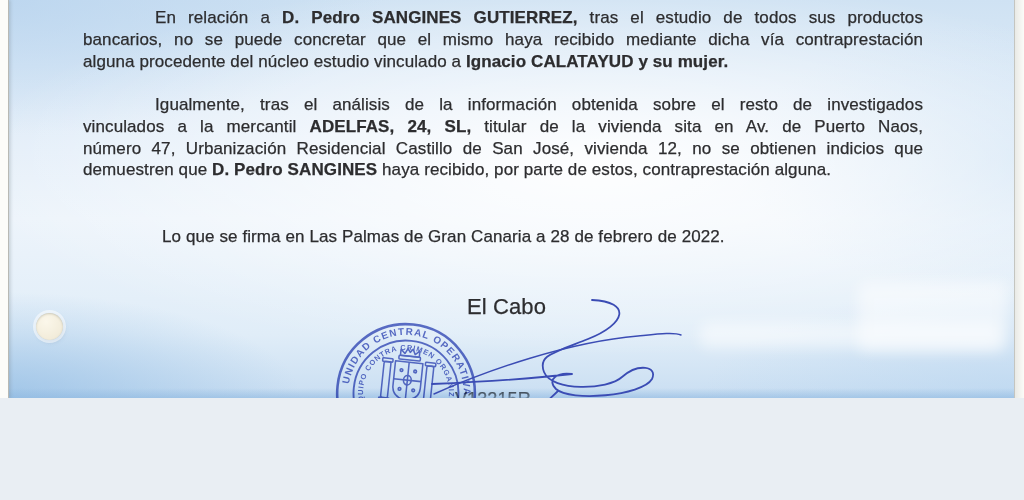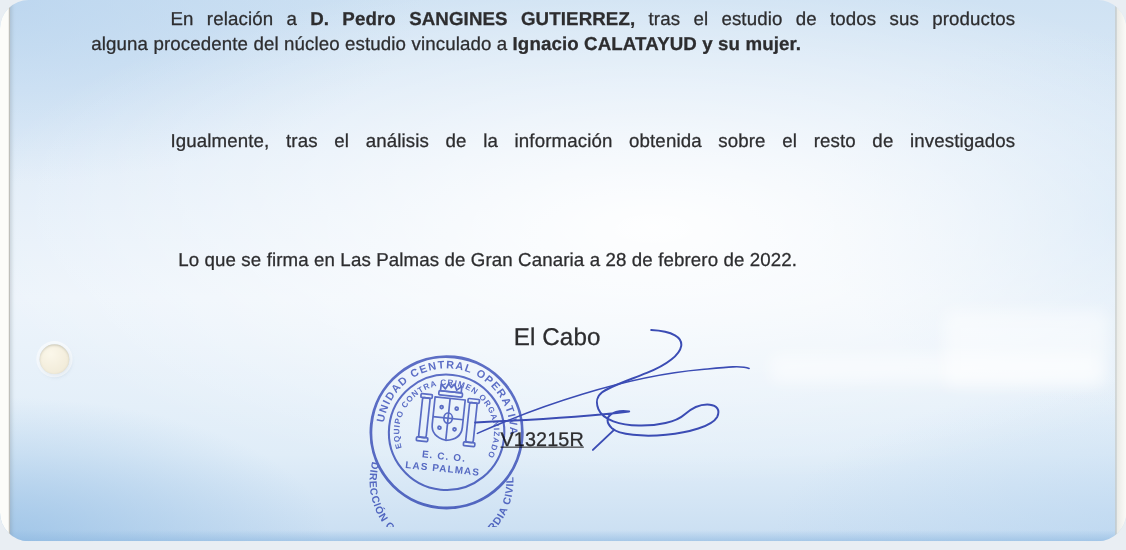--- a/index.html
+++ b/index.html
@@ -1,27 +1,26 @@
 <!DOCTYPE html>
 <html lang="es" style="--stamp: #4c5ec1; --sig: #3b4cb4;"><head>
 <meta charset="utf-8">
 <title>Document</title>
 <style>
   html,body{margin:0;padding:0;background:#e9eef3;}
   .page{
-    position:relative;width:1024px;height:492px;overflow:hidden;
+    position:relative;width:1024px;height:398px;overflow:hidden;
     font-family:"Liberation Sans","DejaVu Sans",sans-serif;
     background:
       radial-gradient(90% 70% at 58% 42%, rgba(255,255,255,.95) 0%, rgba(255,255,255,0) 68%),
       radial-gradient(42% 38% at 0% 100%, rgba(150,191,229,.8) 0%, rgba(150,191,229,0) 70%),
       radial-gradient(45% 40% at 100% 100%, rgba(186,214,240,.65) 0%, rgba(186,214,240,0) 70%),
       radial-gradient(50% 45% at 0% 0%, rgba(183,211,238,.75) 0%, rgba(183,211,238,0) 75%),
       radial-gradient(40% 50% at 100% 40%, rgba(200,223,243,.6) 0%, rgba(200,223,243,0) 70%),
       linear-gradient(180deg,#cfe2f3 0%,#e0ecf8 28%,#edf4fb 55%,#e0edf8 84%,#c9def2 100%);
-    border-radius: 26px;
   }
   
   .page::before{content:'';position:absolute;left:0;top:0;bottom:0;width:8px;
     background:#fcfcf9;border-right:1px solid #b8b9b4;box-shadow:2px 0 3px rgba(120,130,140,.25);z-index:5;}
   .edge-right{position:absolute;right:0;top:0;bottom:0;width:9px;
     background:linear-gradient(to right,#e9eae6,#fbfbf8);border-left:1px solid #c4c5c0;z-index:5;}
   .page::after{content:'';position:absolute;left:0;right:0;bottom:0;height:10px;
     background:linear-gradient(to top, rgba(142,184,224,.6), rgba(142,184,224,0));z-index:4;}
 
   .hole{position:absolute;left:36px;top:313px;width:27px;height:27px;border-radius:50%;
@@ -31,21 +30,21 @@
 
   .ghost{position:absolute;background:rgba(255,255,255,.5);filter:blur(7px);border-radius:8px;z-index:1;}
   .g1{left:700px;top:322px;width:300px;height:26px;}
   .g2{left:858px;top:282px;width:150px;height:70px;}
 
   
   .txt{position:absolute;color:#2d2d2f;font-size:17px;letter-spacing:.1px;
     -webkit-text-stroke:.25px #2d2d2f;z-index:2;}
   .para{left:83px;width:840px;}
   .p1{top:7px;}
-  .p2{top:94px;margin-top:24px;}
+  .p2{top:94px;}
   .ln{height:21.8px;line-height:21.8px;}
   .j{text-align:justify;text-align-last:justify;}
   .first{text-indent:72px;}
   .b{font-weight:bold;text-align:right;}
   .closing{left:162px;top:227px;}
   .role{left:467px;top:294px;font-size:22px;}
   .tip{left:455px;top:389px;font-size:18px;text-decoration:underline;}
 
   
   .stamp{position:absolute;left:320px;top:307px;width:172px;height:172px;z-index:6;
@@ -72,25 +71,29 @@
 
 <div class="page">
 
   <div class="edge-right"></div>
   <div class="hole"></div>
   <div class="ghost g1"></div>
   <div class="ghost g2"></div>
 
   <div class="txt para p1">
     <div class="ln first j"><span>En relación a </span><span class="b">D. Pedro SANGINES GUTIERREZ,</span><span> tras el estudio de todos sus productos</span></div>
+    <div class="ln j"><span>bancarios, no se puede concretar que el mismo haya recibido mediante dicha vía contraprestación</span></div>
     <div class="ln"><span>alguna procedente del núcleo estudio vinculado a </span><span class="b">Ignacio CALATAYUD y su mujer.</span></div>
   </div>
 
   <div class="txt para p2">
     <div class="ln first j"><span>Igualmente, tras el análisis de la información obtenida sobre el resto de investigados</span></div>
+    <div class="ln j"><span>vinculados a la mercantil </span><span class="b">ADELFAS, 24, SL,</span><span> titular de la vivienda sita en Av. de Puerto Naos,</span></div>
+    <div class="ln j"><span>número 47, Urbanización Residencial Castillo de San José, vivienda 12, no se obtienen indicios que</span></div>
+    <div class="ln"><span>demuestren que </span><span class="b">D. Pedro SANGINES</span><span> haya recibido, por parte de estos, contraprestación alguna.</span></div>
   </div>
 
   <div class="txt closing">Lo que se firma en Las Palmas de Gran Canaria a 28 de febrero de 2022.</div>
 
   <div class="txt role">El Cabo</div>
   <div class="txt tip">V13215R</div>
 
   <svg class="stamp" viewBox="0 0 200 200" xmlns="http://www.w3.org/2000/svg">
     <defs>
       <path id="arcTop" d="M 33.3,105.8 A 67,67 0 1 1 166.7,105.8"></path>

